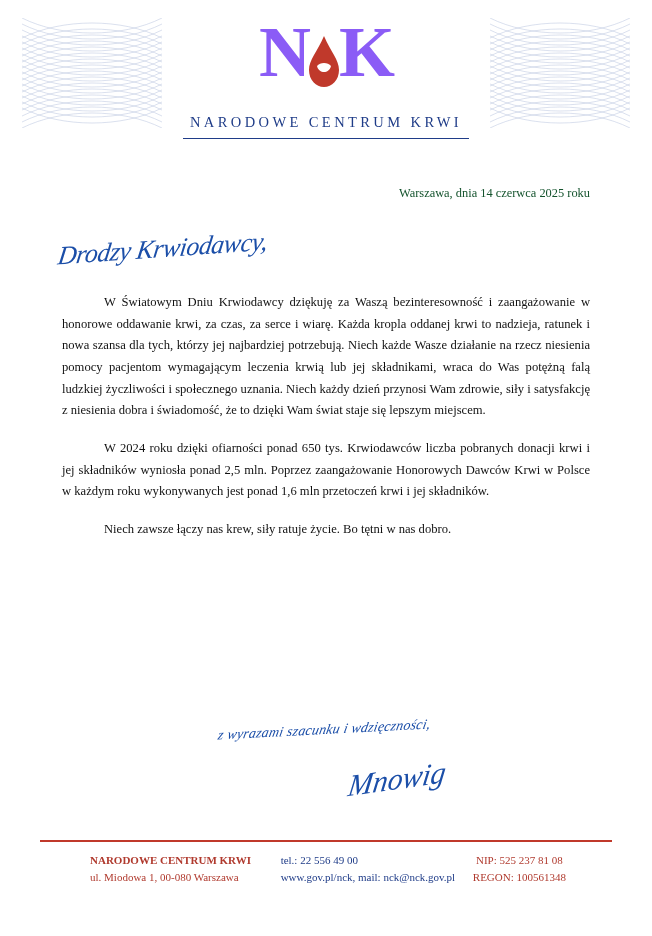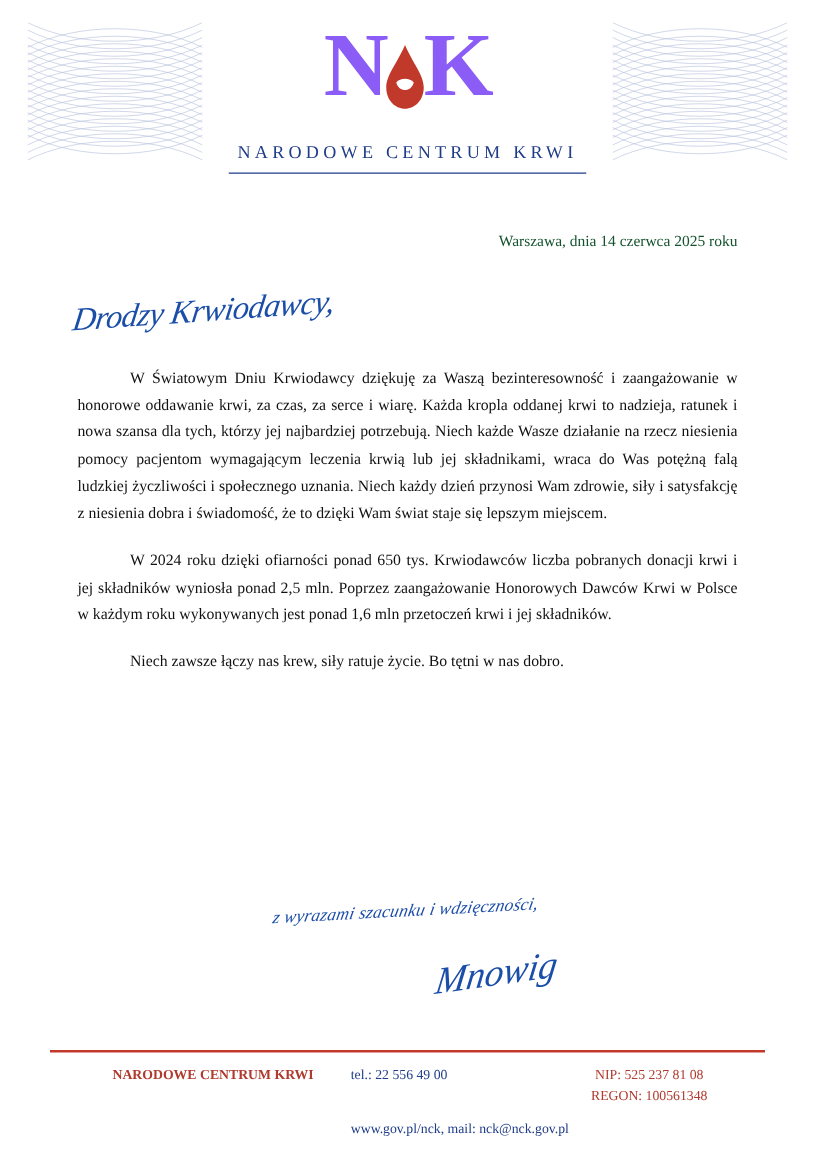--- a/index.html
+++ b/index.html
@@ -152,21 +152,21 @@
     display: flex;
     justify-content: space-between;
     font-size: 11px;
     line-height: 1.55;
   }
   .footer .col { white-space: nowrap; }
   .footer .col.addr { color: #b03a2e; padding-left: 50px; text-align: left; }
   .footer .col.contact { color: #1f3c88; padding-left: 12px; }
   .footer .col.ids { color: #b03a2e; padding-right: 46px; text-align: center; }
   .footer .b { font-weight: bold; }
-  .footer .link { color: #1f3c88; margin-top: 26px; }
+  .footer .link { color: #1f3c88; }
 </style>
 </head>
 <body>
 
 <div class="page">
 
   <svg class="guilloche left" viewBox="0 0 140 110" preserveAspectRatio="none">
     <g fill="none" stroke="#a9b6d6" stroke-width="0.5">
       <path d="M0 0 C 40 20, 100 20, 140 0"></path>
       <path d="M0 6 C 40 26, 100 26, 140 6"></path>
@@ -261,20 +261,21 @@
     <p>Niech zawsze łączy nas krew, siły ratuje życie. Bo tętni w nas dobro.</p>
   </div>
 
   <div class="sig-line">z wyrazami szacunku i wdzięczności,</div>
   <div class="sig-name">Mnowig</div>
 
   <div class="footer-rule"></div>
   <div class="footer">
     <div class="col addr">
       <div class="b">NARODOWE CENTRUM KRWI</div>
+      <div>ul. Miodowa 1, 00-080 Warszawa</div>
     </div>
     <div class="col contact">
       <div>tel.: 22 556 49 00</div>
       <div class="link">www.gov.pl/nck, mail: nck@nck.gov.pl</div>
     </div>
     <div class="col ids">
       <div>NIP: 525 237 81 08</div>
       <div>REGON: 100561348</div>
     </div>
   </div>

